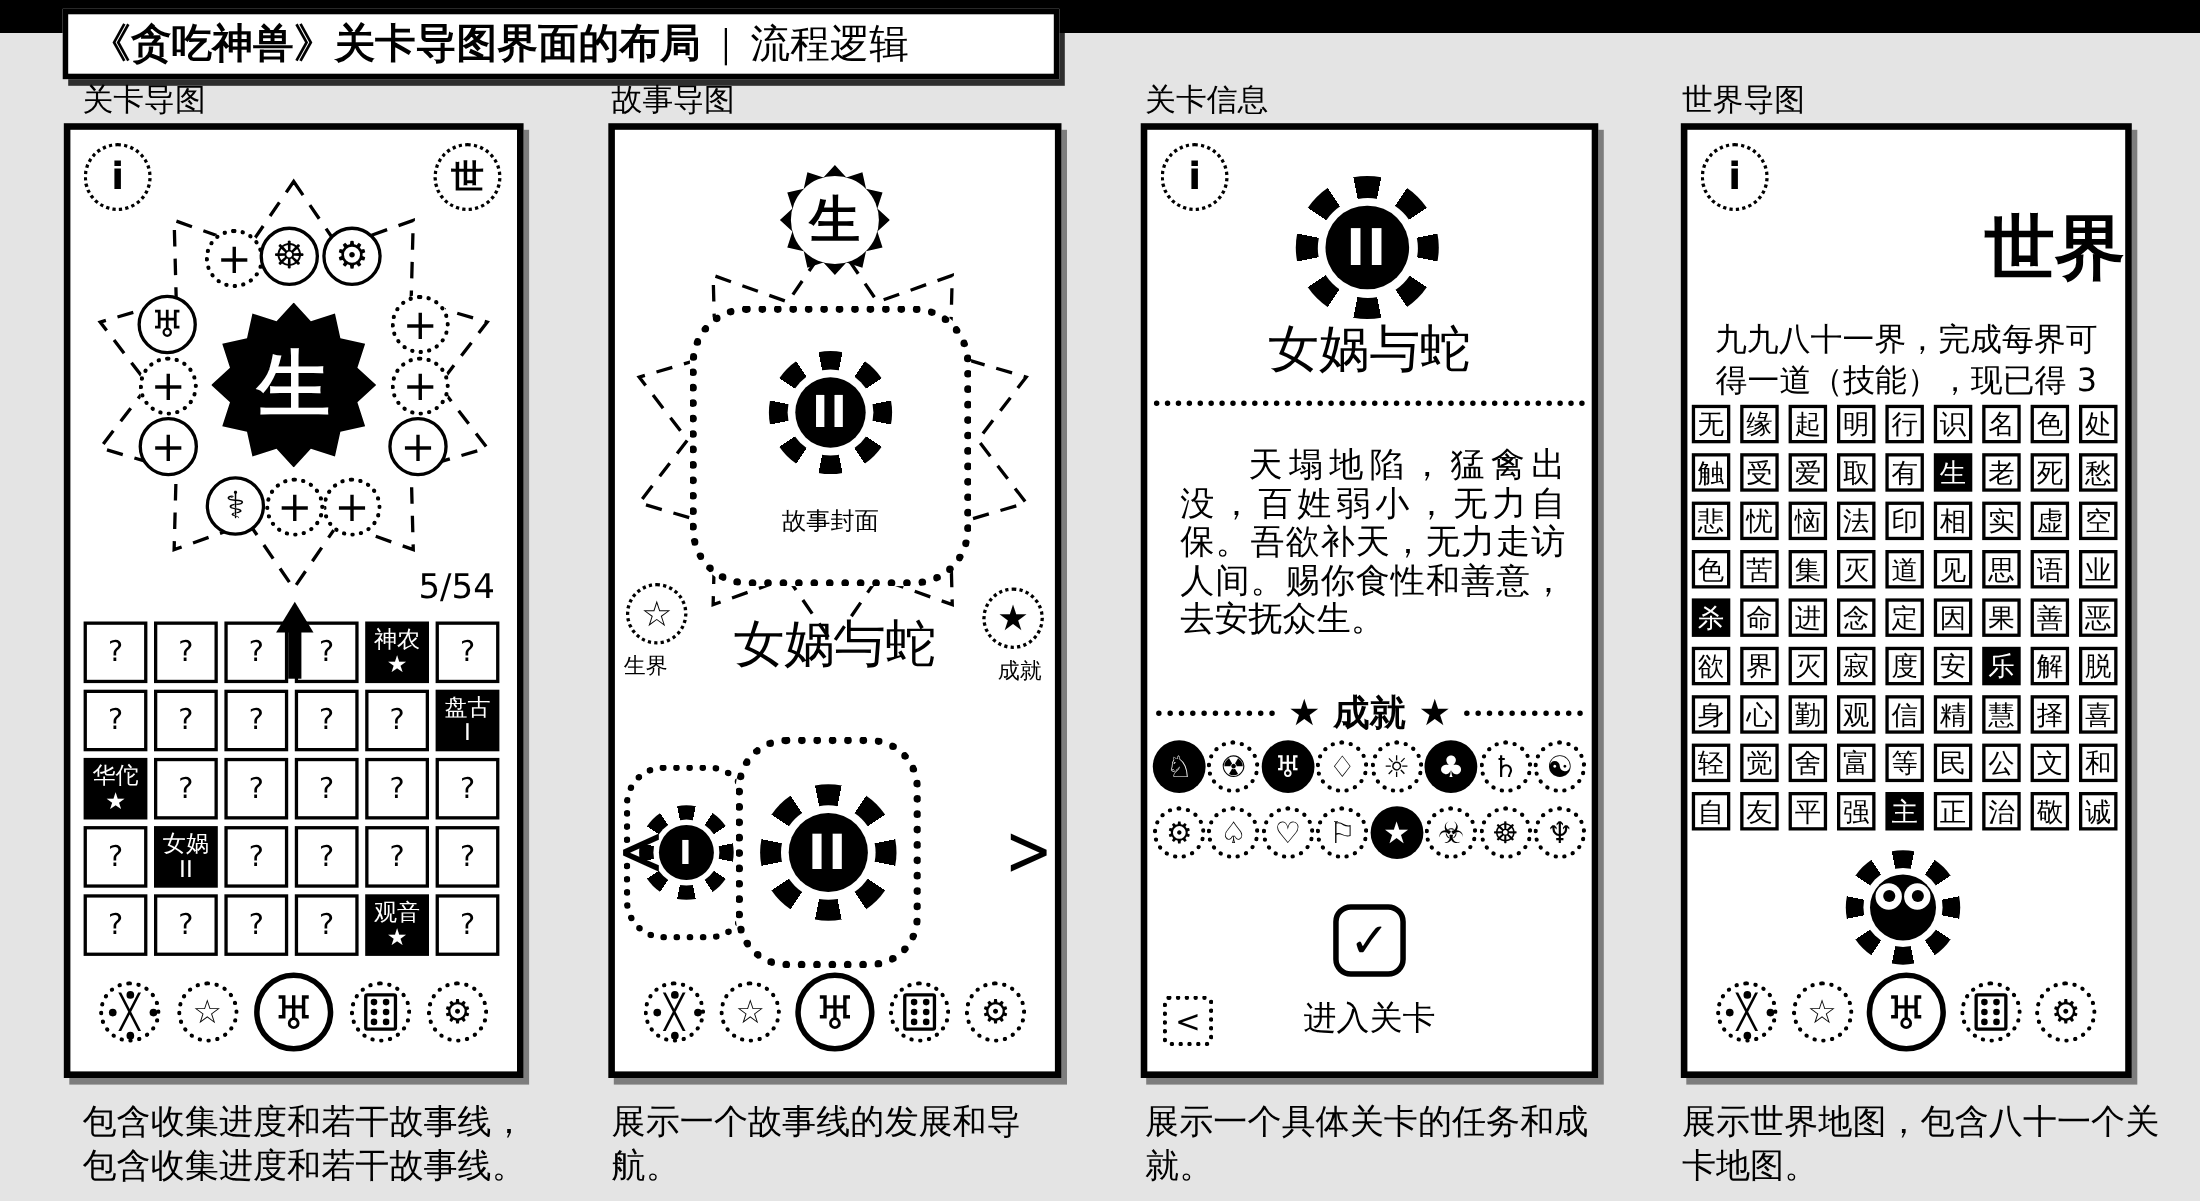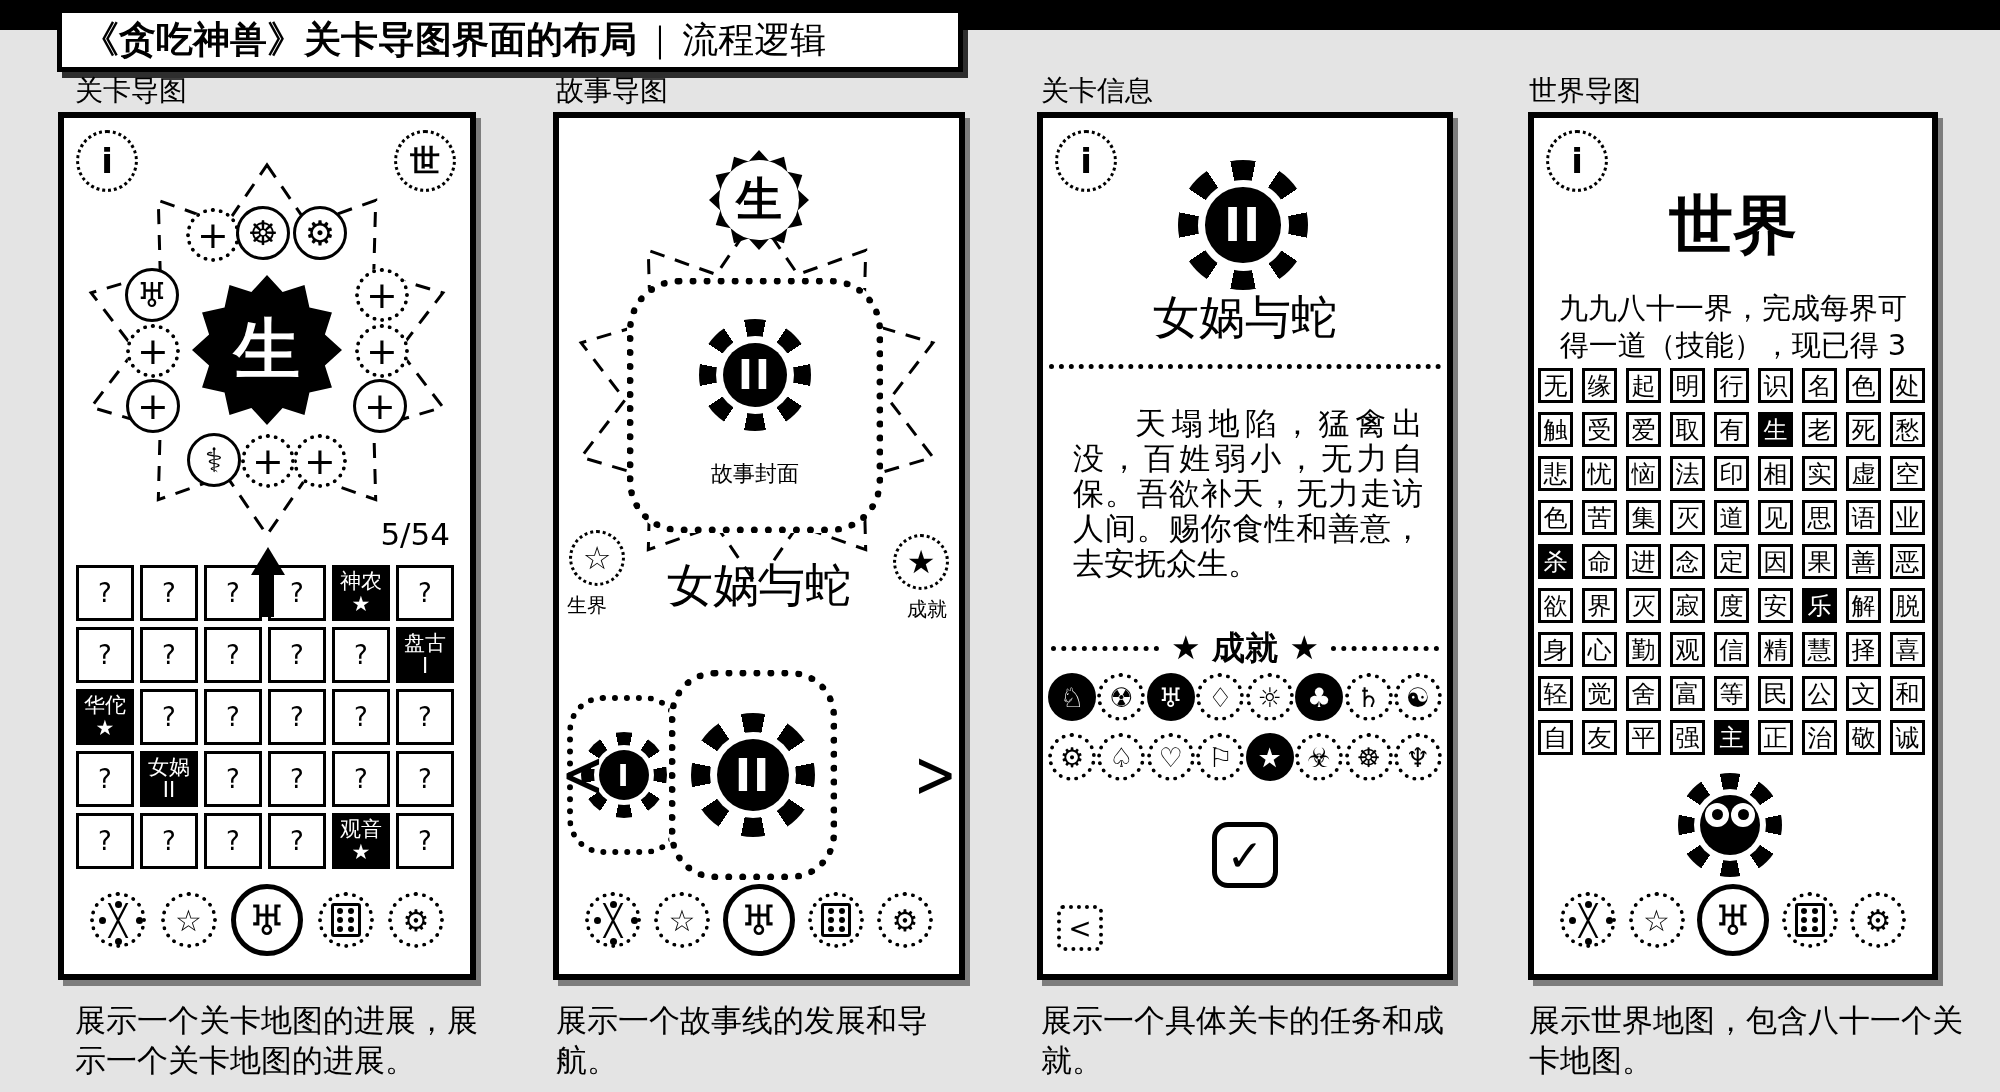--- a/index.html
+++ b/index.html
@@ -125,21 +125,21 @@
     align-items:center;justify-content:center;font-size:27px}
   .ach.locked{border:4px dotted #000;background:#fff}
   .ach.unlocked{background:#000;color:#fff}
   .check-btn{position:absolute;left:169px;top:704px;width:66px;height:66px;border:5px solid #000;
     border-radius:16px;box-sizing:border-box;display:flex;align-items:center;justify-content:center;
     font-size:44px;font-weight:bold}
   .enter-label{position:absolute;left:0;right:0;top:787px;text-align:center;font-size:30px}
   .back-btn{position:absolute;left:14px;top:787px;width:46px;height:46px;border:4px dotted #000;
     border-radius:6px;box-sizing:border-box;display:flex;align-items:center;justify-content:center;font-size:28px}
 
-  .w-title{position:absolute;left:0;right:0;top:64px;text-align:center;font-size:64px;font-weight:bold}
+  .w-title{position:absolute;left:0;right:0;top:64px;text-align:right;font-size:64px;font-weight:bold}
   .w-sub{position:absolute;left:12px;right:12px;top:172px;text-align:center;font-size:29px;line-height:37px}
   .wgrid{position:absolute;left:4px;top:250px;display:grid;grid-template-columns:repeat(9,35px);
     grid-auto-rows:35px;gap:9px}
   .wcell{border:3px solid #000;box-sizing:border-box;background:#fff;display:flex;
     align-items:center;justify-content:center;font-size:24px}
   .wcell.done{background:#000;color:#fff;border:none}
   .mascot{position:absolute;left:144px;top:655px}
   .mascot .core{flex-direction:row;gap:2px;align-items:flex-start;padding-top:8px;box-sizing:border-box}
   .eye{width:24px;height:24px;background:#fff;border-radius:50%;display:flex;align-items:center;justify-content:center}
   .eye i{width:11px;height:11px;background:#000;border-radius:50%;display:block}
@@ -404,20 +404,21 @@
       <div class="ach locked">
         <span>☸</span>
       </div>
       <div class="ach locked">
         <span>♆</span>
       </div>
     </div>
   <div class="check-btn">
     <span>✓</span>
   </div>
+  <div class="enter-label">进入关卡</div>
   <div class="back-btn">
     <span>&lt;</span>
   </div>
 </section>
 
 <section class="panel" id="p4">
   <div class="info-btn">i</div>
   <div class="w-title">世界</div>
   <div class="w-sub">九九八十一界，完成每界可得一道（技能），现已得 3 道</div>
   <div class="wgrid">
@@ -534,16 +535,16 @@
           <i></i>
           <i></i>
         </span>
       </div>
       <div class="nav-ic">
         <span>⚙</span>
       </div>
     </div>
 </section>
 
-<div class="caption" id="cap1">展示一个关卡地图的进展，展示一个关卡地图的进展。</div>
+<div class="caption" id="cap1">包含收集进度和若干故事线，包含收集进度和若干故事线。</div>
 <div class="caption" id="cap2">展示一个故事线的发展和导航。</div>
 <div class="caption" id="cap3">展示一个具体关卡的任务和成就。</div>
 <div class="caption" id="cap4">展示世界地图，包含八十一个关卡地图。</div>
 
 </body></html>

